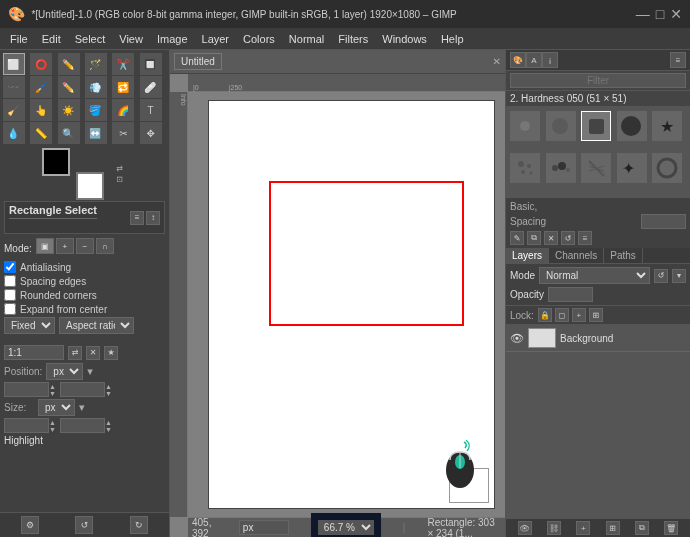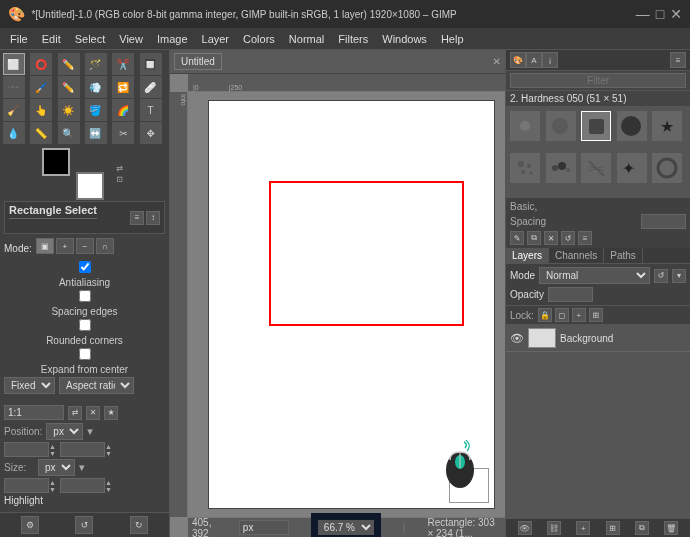--- a/index.html
+++ b/index.html
@@ -28,21 +28,21 @@
     
     #fg-bg { padding: 4px; display: flex; align-items: center; justify-content: center; height: 50px; }
     .fg-square { width: 28px; height: 28px; background: #000; border: 2px solid #aaa; position: absolute; margin-left: -8px; margin-top: -8px; }
     .bg-square { width: 28px; height: 28px; background: #fff; border: 2px solid #777; position: relative; margin-left: 14px; margin-top: 8px; }
     #colors-container { position: relative; width: 60px; height: 40px; }
 
     
     #tool-options { padding: 4px; flex: 1; overflow: hidden; }
     .section-title { font-size: 11px; font-weight: bold; color: #ddd; margin-bottom: 12px; border-bottom: 1px solid #666; padding-bottom: 2px; }
     .option-row { display: flex; align-items: center; gap: 4px; margin-bottom: 3px; font-size: 10px; }
-    .checkbox-row { display: flex; align-items: center; gap: 4px; margin-bottom: 2px; flex-direction: column; }
+    .checkbox-row { display: flex; align-items: center; gap: 4px; margin-bottom: 2px; }
     .checkbox-row input[type=checkbox] { width: 12px; height: 12px; }
     .checkbox-row label { font-size: 10px; color: #ccc; }
 
     
     .mode-buttons { display: flex; gap: 2px; margin-bottom: 4px; }
     .mode-btn { width: 18px; height: 16px; background: #555; border: 1px solid #666; cursor: pointer; display: flex; align-items: center; justify-content: center; font-size: 8px; }
     .mode-btn.active { background: #777; }
 
     
     .fixed-row { display: flex; align-items: center; gap: 4px; margin-bottom: 11px; }

